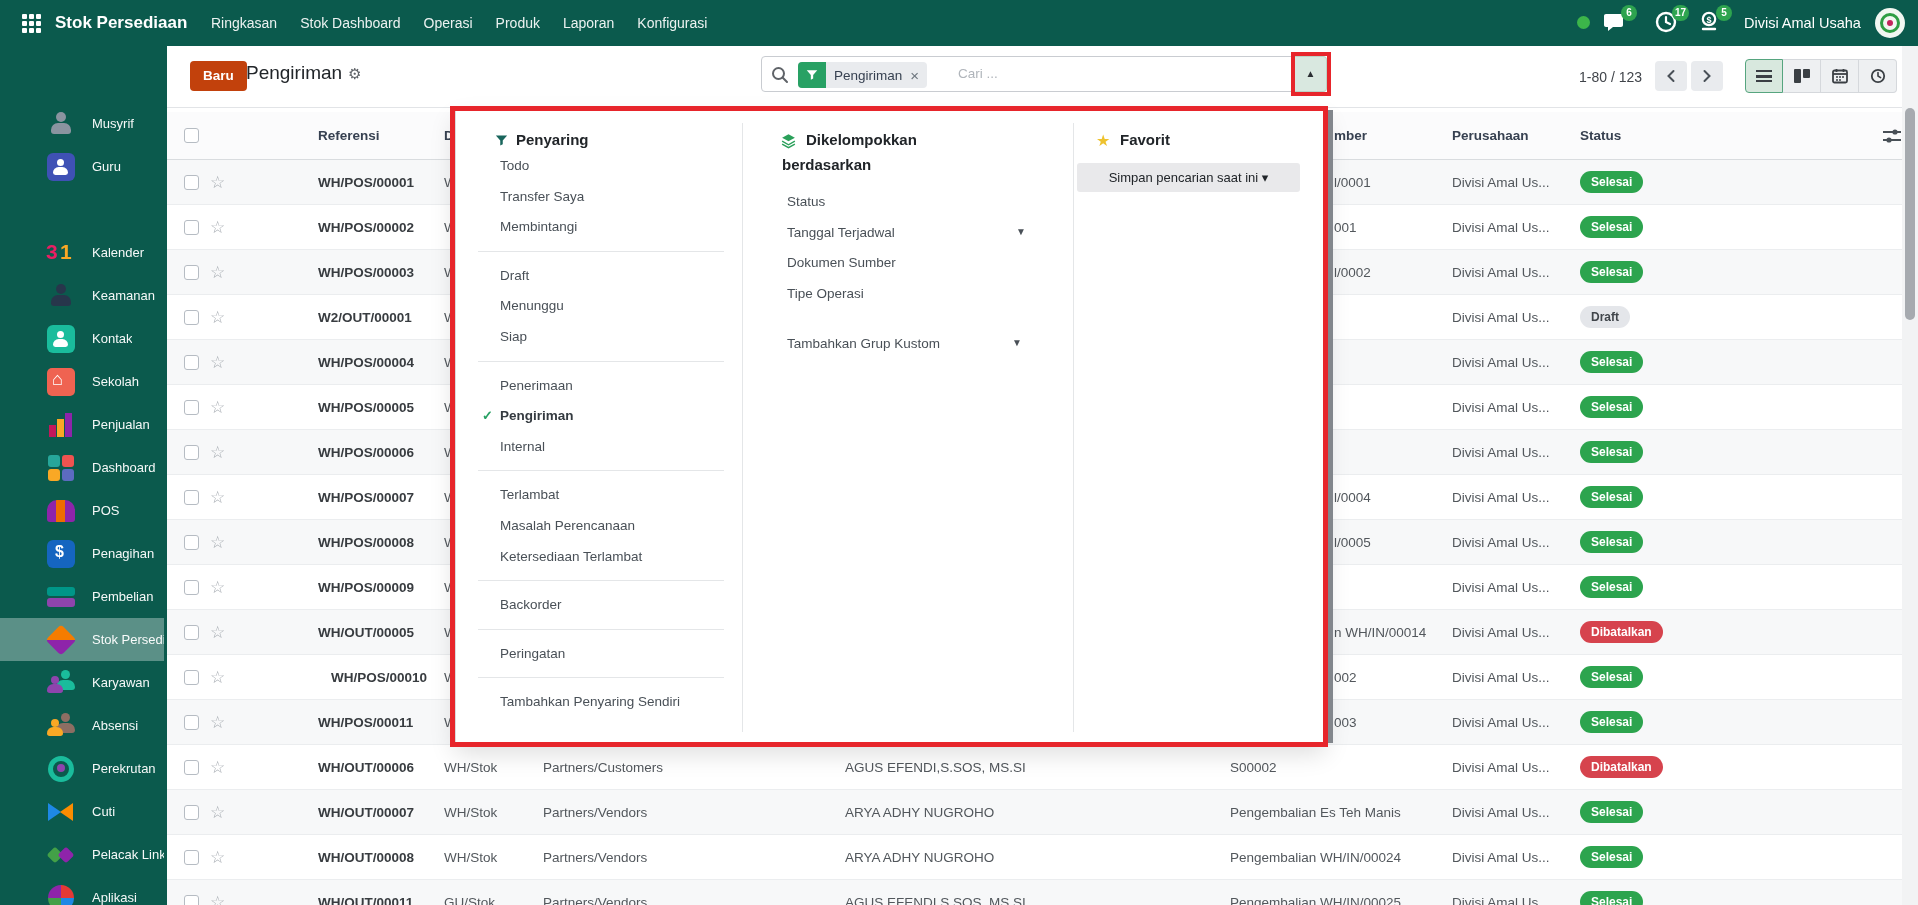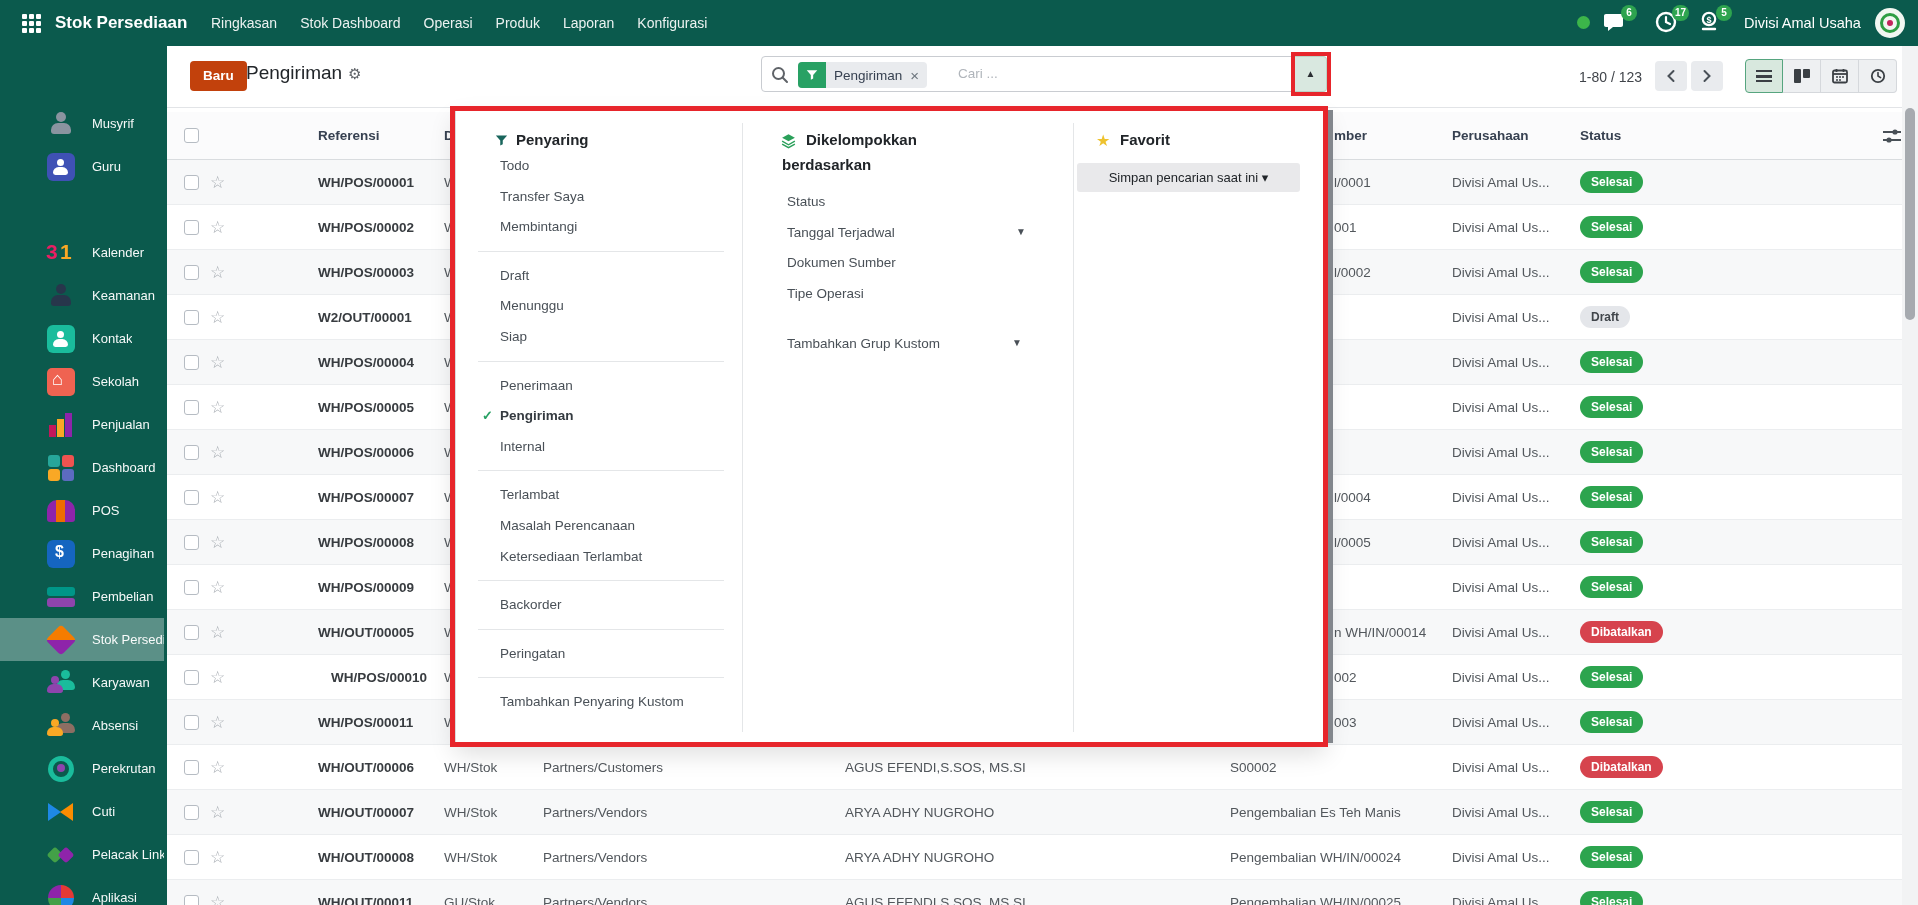--- a/index.html
+++ b/index.html
@@ -547,21 +547,21 @@
       <div class="fp-item" style="left: 44px; top: 325.8px;">Internal</div>
       <div class="fp-sep" style="top: 359.4px;"></div>
       <div class="fp-item" style="left: 44px; top: 374.4px;">Terlambat</div>
       <div class="fp-item" style="left: 44px; top: 405px;">Masalah Perencanaan</div>
       <div class="fp-item" style="left: 44px; top: 435.6px;">Ketersediaan Terlambat</div>
       <div class="fp-sep" style="top: 469.2px;"></div>
       <div class="fp-item" style="left: 44px; top: 484.2px;">Backorder</div>
       <div class="fp-sep" style="top: 517.8px;"></div>
       <div class="fp-item" style="left: 44px; top: 532.8px;">Peringatan</div>
       <div class="fp-sep" style="top: 566.4px;"></div>
-      <div class="fp-item" style="left: 44px; top: 581.4px;">Tambahkan Penyaring Kustom</div>
+      <div class="fp-item" style="left: 44px; top: 581.4px;">Tambahkan Penyaring Sendiri</div>
       <div class="fp-vdiv" style="left: 286px;"></div>
       <div class="fp-header" style="left: 350px; top: 20px;">Dikelompokkan</div>
       <div class="fp-header" style="left: 326px; top: 45px;">berdasarkan</div>
       <span style="position: absolute; left: 324px; top: 21px;"><svg width="17" height="17" viewBox="0 0 24 24">
           <path d="M12 3l9 5-9 5-9-5z" fill="#2aa05a"></path>
           <path d="M3 13l9 5 9-5" fill="none" stroke="#2aa05a" stroke-width="2"></path>
           <path d="M3 17l9 5 9-5" fill="none" stroke="#2aa05a" stroke-width="2"></path>
         </svg></span>
       <div class="fp-item" style="left: 331px; top: 81px;">Status</div>
       <div class="fp-item" style="left: 331px; top: 111.6px;">Tanggal Terjadwal</div>

